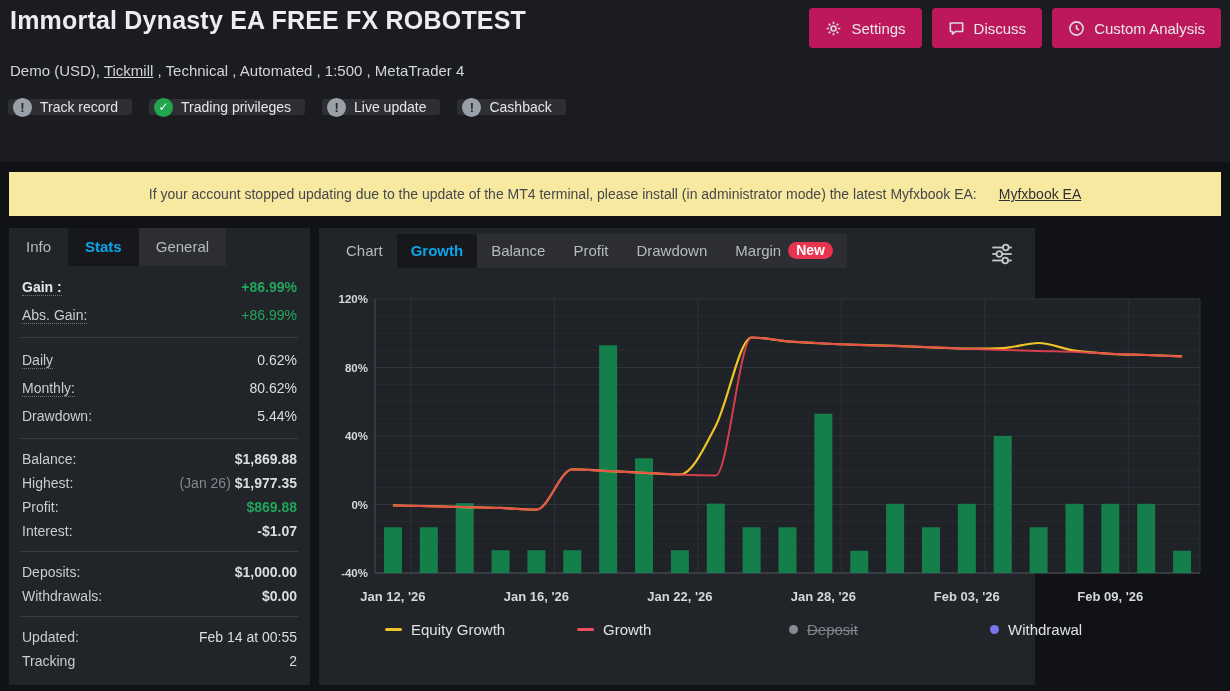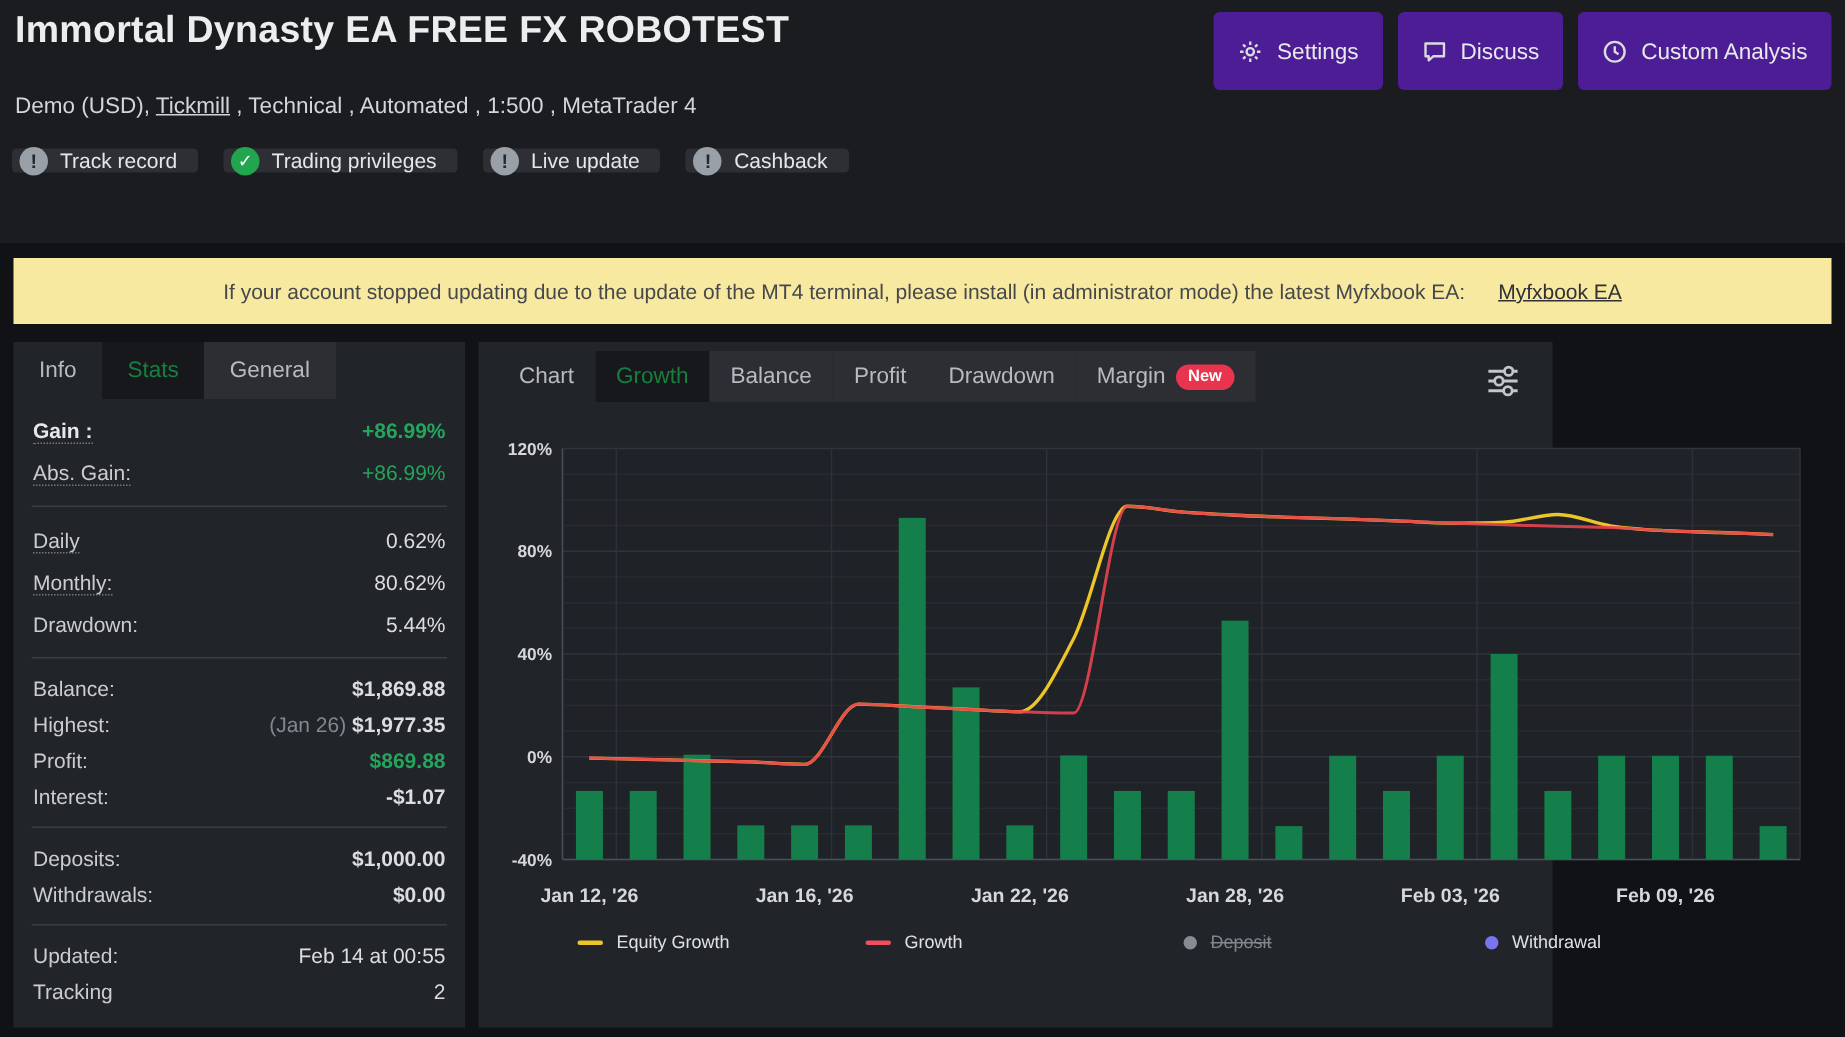--- a/index.html
+++ b/index.html
@@ -6,66 +6,66 @@
   body{
     width:1230px;height:691px;position:relative;overflow:hidden;
     background:#101216;
     font-family:"Liberation Sans","DejaVu Sans",sans-serif;
     -webkit-font-smoothing:antialiased;
   }
   
   .header{position:absolute;top:0;left:0;width:100%;height:162px;background:#1a1c20;}
   .page-title{position:absolute;left:10px;top:6px;margin:0;font-size:25px;font-weight:bold;color:#ecedee;letter-spacing:.2px;}
   .top-buttons{position:absolute;right:9px;top:8px;display:flex;gap:10px;}
-  .top-btn{display:flex;align-items:center;gap:9px;height:52px;padding:0 16px;background:#4c1d95;border:none;border-radius:4px;color:#e8e9eb;font-size:15px;font-family:inherit;cursor:pointer;}
+  .top-btn{display:flex;align-items:center;gap:9px;height:40px;padding:0 16px;background:#be185d;border:none;border-radius:4px;color:#e8e9eb;font-size:15px;font-family:inherit;cursor:pointer;}
   .btn-ic{width:17px;height:17px;stroke:#d9dbde;fill:none;stroke-width:1.5;}
   .subtitle{position:absolute;left:10px;top:62px;font-size:15px;color:#d3d5d8;}
   .subtitle-link{color:#d3d5d8;text-decoration:underline;cursor:pointer;}
   .badges{position:absolute;left:8px;top:99px;display:flex;gap:17px;}
   .badge{display:flex;align-items:center;height:16px;background:#2d2f34;border-radius:3px;padding:0 14px 0 5px;font-size:14px;color:#e5e6e8;cursor:pointer;}
   .bic{width:19px;height:19px;border-radius:50%;margin-right:8px;display:flex;align-items:center;justify-content:center;font-weight:bold;flex:none;}
   .bic.warn{background:#9aa0a7;color:#26282c;font-size:13px;}
   .bic.warn::before{content:"!";}
   .bic.ok{background:#21a54e;color:#fff;font-size:12px;}
   .bic.ok::before{content:"\2713";}
   
   .banner{position:absolute;left:9px;top:172px;width:1212px;height:44px;background:#f7e9a0;display:flex;align-items:center;justify-content:center;font-size:14px;color:#46484c;gap:18px;}
   .banner-link{color:#2f3135;text-decoration:underline;margin-left:4px;cursor:pointer;}
   
   .panel{position:absolute;top:228px;height:457px;background:#212428;}
   .left-panel{left:9px;width:301px;}
   .chart-panel{left:319px;width:716px;text-align:center;}
   .tab{padding:0 17px;font-size:15px;color:#b7babf;cursor:pointer;white-space:nowrap;}
-  .tab.active{background:#17181c;color:#15803d;font-weight:normal;}
+  .tab.active{background:#17181c;color:#0ea5e9;font-weight:bold;}
   .tab.boxed{background:#2c2e33;}
   .ptabs{display:flex;height:38px;}
   .ptabs .tab{line-height:38px;}
   .ctabs{position:relative;z-index:2;display:flex;height:34px;margin:6px 0 0 13px;}
   .ctabs .tab{line-height:34px;padding:0 14px;}
-  .pill-new{display:inline-block;background:#e8344e;color:#fff;font-size:11px;font-weight:bold;border-radius:9px;padding:0 8px;line-height:17px;margin-left:7px;vertical-align:1px;}
+  .pill-new{display:inline-block;background:#e8344e;color:#fff;font-size:14px;font-weight:bold;border-radius:9px;padding:0 8px;line-height:17px;margin-left:7px;vertical-align:1px;}
   .sliders{position:absolute;right:20px;top:14px;cursor:pointer;z-index:3;}
   
   #stats-list{padding-top:4px;}
   .stat-group{padding:3px 0;}
   .stat-row{display:flex;justify-content:space-between;align-items:center;height:24px;padding:0 13px;font-size:14px;gap:36px;}
   .roomy .stat-row{height:28px;}
   .stat-label{color:#caccd0;}
   .stat-label.dotted{border-bottom:1px dotted #74777c;}
   .stat-label.lbold{font-weight:bold;color:#e6e7e9;}
   .stat-value{color:#dbdde0;}
   .stat-value.vbold{font-weight:bold;}
   .stat-value.green{color:#23a55b;}
   .stat-pre{color:#84888e;font-weight:normal;}
   .sep{height:1px;background:#3a3d42;margin:5px 12px;}
   
   #chart-svg{position:absolute;left:0;top:0;width:904px;height:457px;z-index:1;}
   .ylab{fill:#d5d7da;font-size:11.5px;font-weight:bold;}
   .xlab{fill:#d5d7da;font-size:13px;font-weight:bold;}
   #chart-legend{position:absolute;left:0;top:393px;width:100%;height:20px;z-index:2;}
-  .legend-item{position:absolute;top:0;display:flex;align-items:center;font-size:12px;color:#dfe1e4;cursor:pointer;}
+  .legend-item{position:absolute;top:0;display:flex;align-items:center;font-size:15px;color:#dfe1e4;cursor:pointer;}
   .sw-line{width:17px;height:3px;border-radius:2px;margin-right:9px;flex:none;}
   .sw-dot{width:9px;height:9px;border-radius:50%;margin-right:9px;flex:none;}
   .legend-item.disabled .legend-label{color:#82868c;text-decoration:line-through;}
 </style>
 </head>
 <body>
 
 <div class="header">
   <h1 class="page-title">Immortal Dynasty EA FREE FX ROBOTEST</h1>
 

